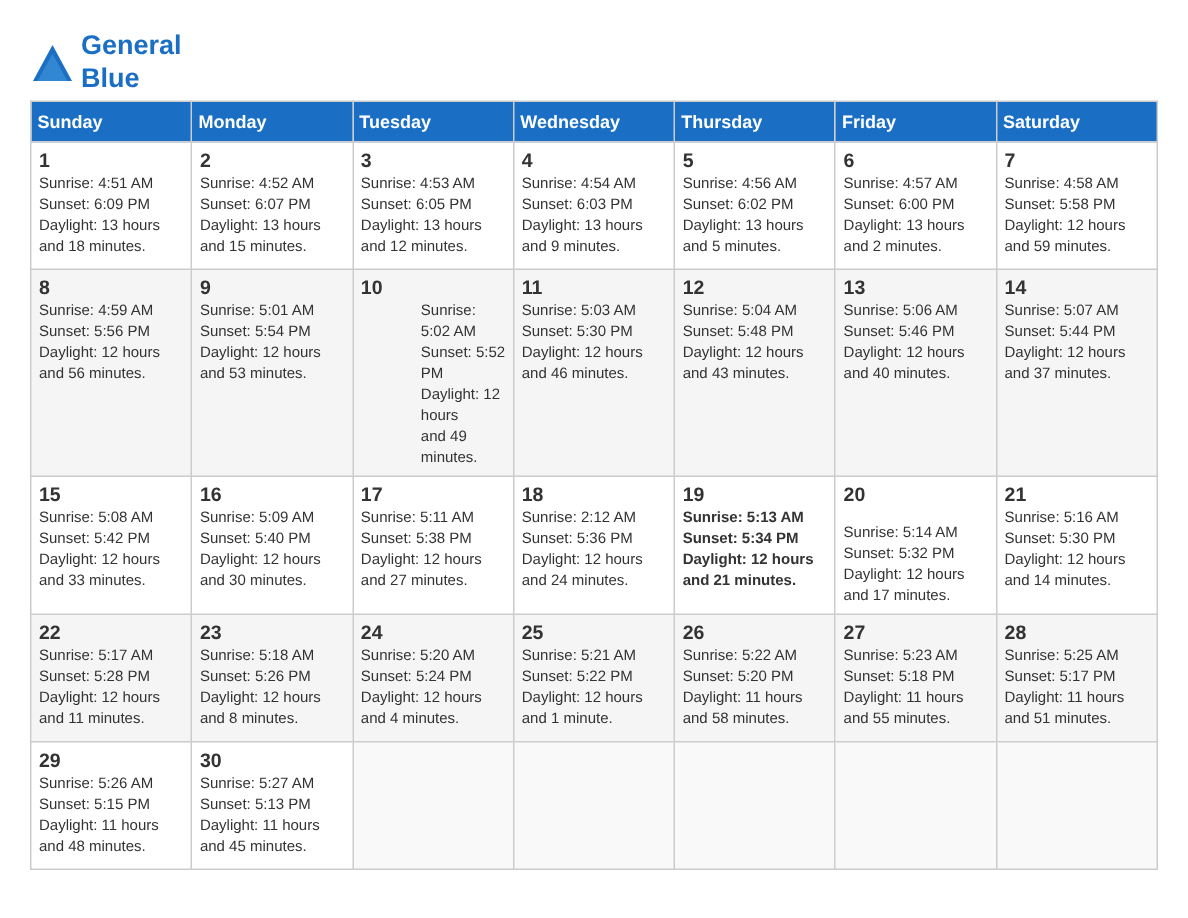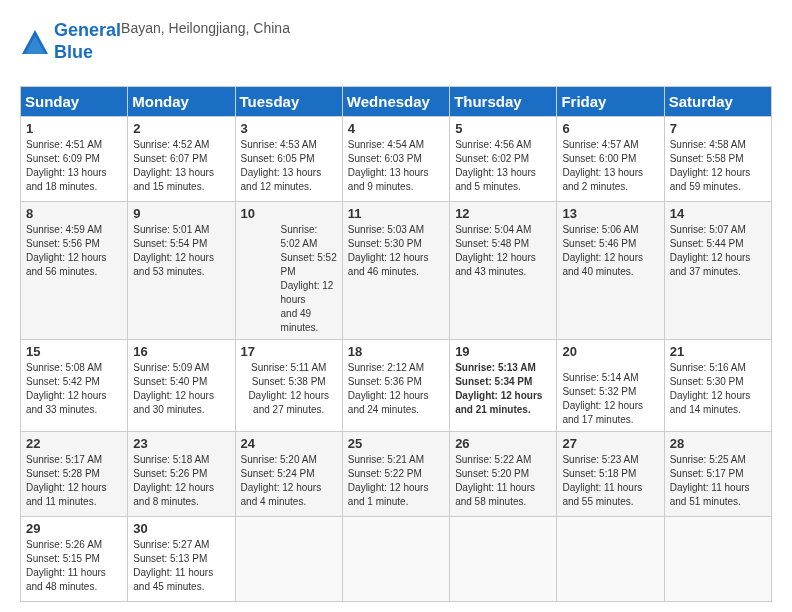--- a/index.html
+++ b/index.html
@@ -5,23 +5,23 @@
     * { box-sizing: border-box; margin: 0; padding: 0; }
     body {
       font-family: Arial, sans-serif;
       background: #fff;
       width: 792px;
       min-height: 612px;
       padding: 20px;
     }
     .header {
       display: flex;
-      justify-content: flex-start;
+      justify-content: space-between;
       align-items: flex-start;
-      margin-bottom: 23px;
+      margin-bottom: 4px;
     }
     .logo {
       display: flex;
       align-items: center;
     }
     .logo-text {
       font-size: 18px;
       font-weight: bold;
       color: #333;
       line-height: 1.2;
@@ -47,21 +47,21 @@
       color: #555;
     }
     table {
       width: 100%;
       border-collapse: collapse;
       table-layout: fixed;
     }
     th {
       background-color: #1a6fc4;
       color: #fff;
-      font-size: 15px;
+      font-size: 12px;
       font-weight: bold;
       padding: 6px 4px;
       text-align: left;
       border: 1px solid #ccc;
     }
     td {
       border: 1px solid #ccc;
       vertical-align: top;
       padding: 4px 5px;
       font-size: 10.5px;
@@ -95,21 +95,20 @@
     <svg class="logo-icon" viewBox="0 0 30 28" xmlns="http://www.w3.org/2000/svg">
       <polygon points="15,2 28,26 2,26" fill="#1a6fc4"></polygon>
       <polygon points="15,8 25,26 5,26" fill="#4a9fe0" opacity="0.5"></polygon>
     </svg>
     <div class="logo-text">
       <div><span>General</span></div>
       <div><span>Blue</span></div>
     </div>
   </div>
   <div class="title-block">
-    <div class="subtitle">Bayan, Heilongjiang, China</div>
   </div>
 </div>
 
 <table>
   <thead>
     <tr>
     <th>Sunday</th>
         <th>Monday</th>
         <th>Tuesday</th>
         <th>Wednesday</th>
@@ -231,21 +230,21 @@
         </td>
         <td>
           <span class="day-num">16</span>
           <div class="day-info" style="white-space: pre-line;">Sunrise: 5:09 AM
 Sunset: 5:40 PM
 Daylight: 12 hours
 and 30 minutes.</div>
         </td>
         <td>
           <span class="day-num">17</span>
-          <div class="day-info" style="white-space: pre-line; text-align: center;">Sunrise: 5:11 AM
+          <div class="day-info" style="white-space: pre-line;">Sunrise: 5:11 AM
 Sunset: 5:38 PM
 Daylight: 12 hours
 and 27 minutes.</div>
         </td>
         <td>
           <span class="day-num">18</span>
           <div class="day-info" style="white-space: pre-line;">Sunrise: 2:12 AM
 Sunset: 5:36 PM
 Daylight: 12 hours
 and 24 minutes.</div>

